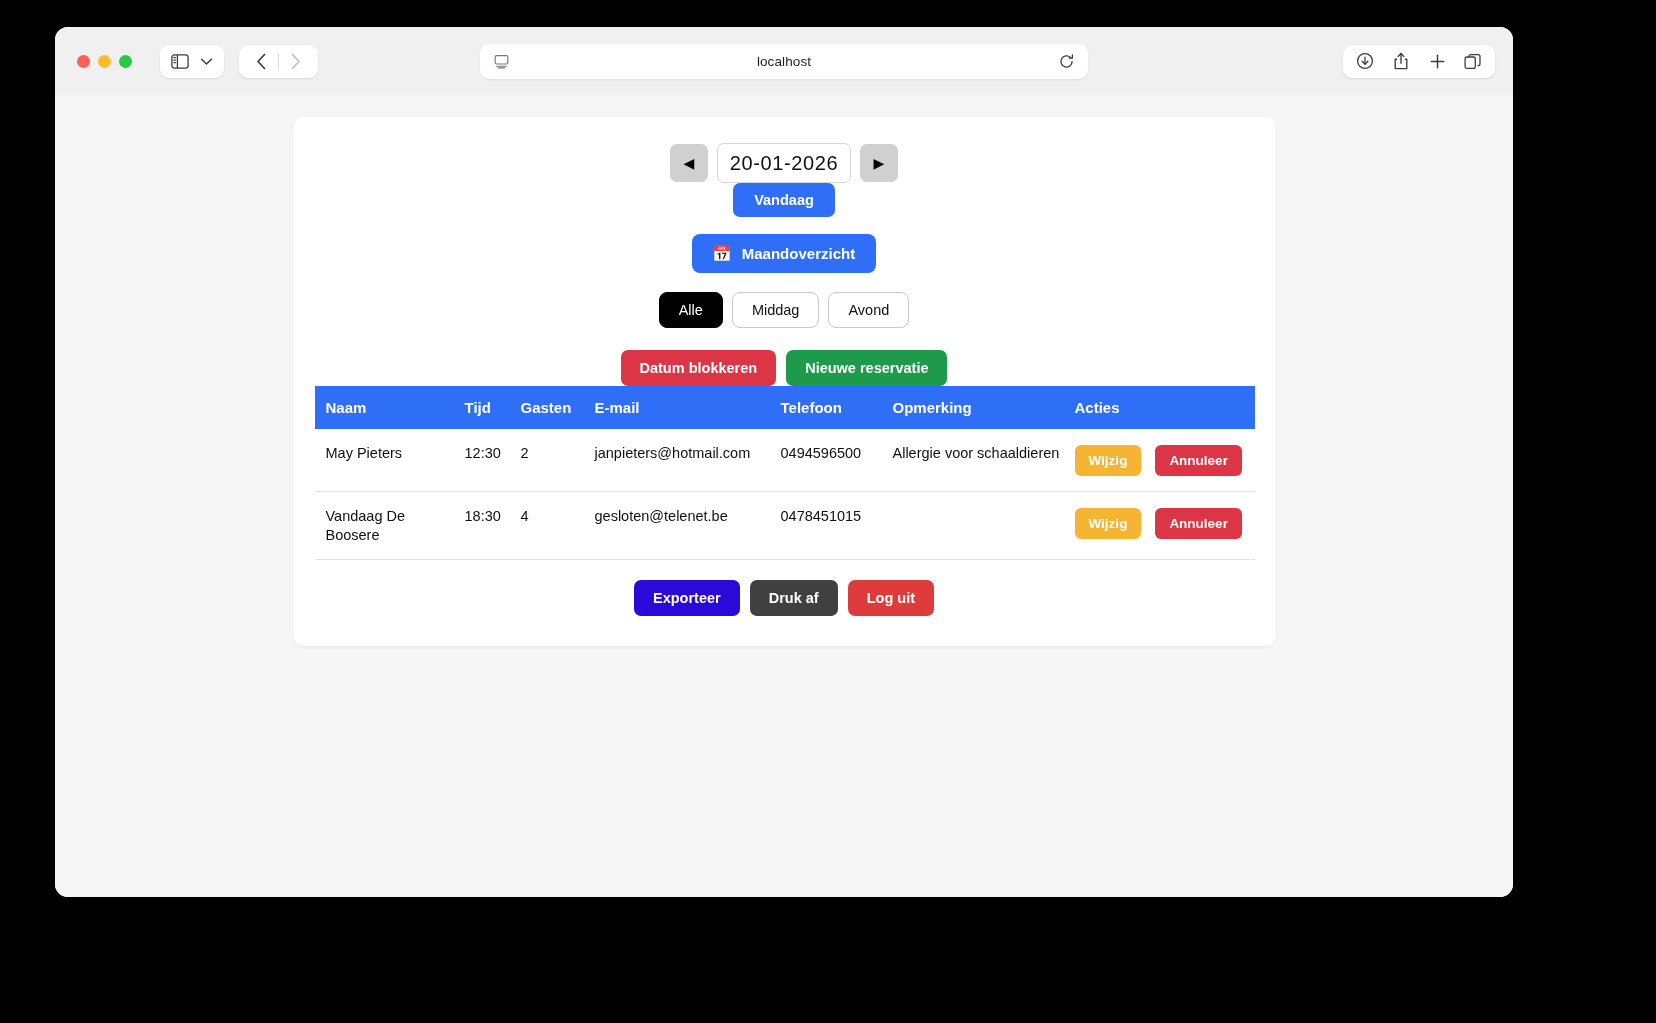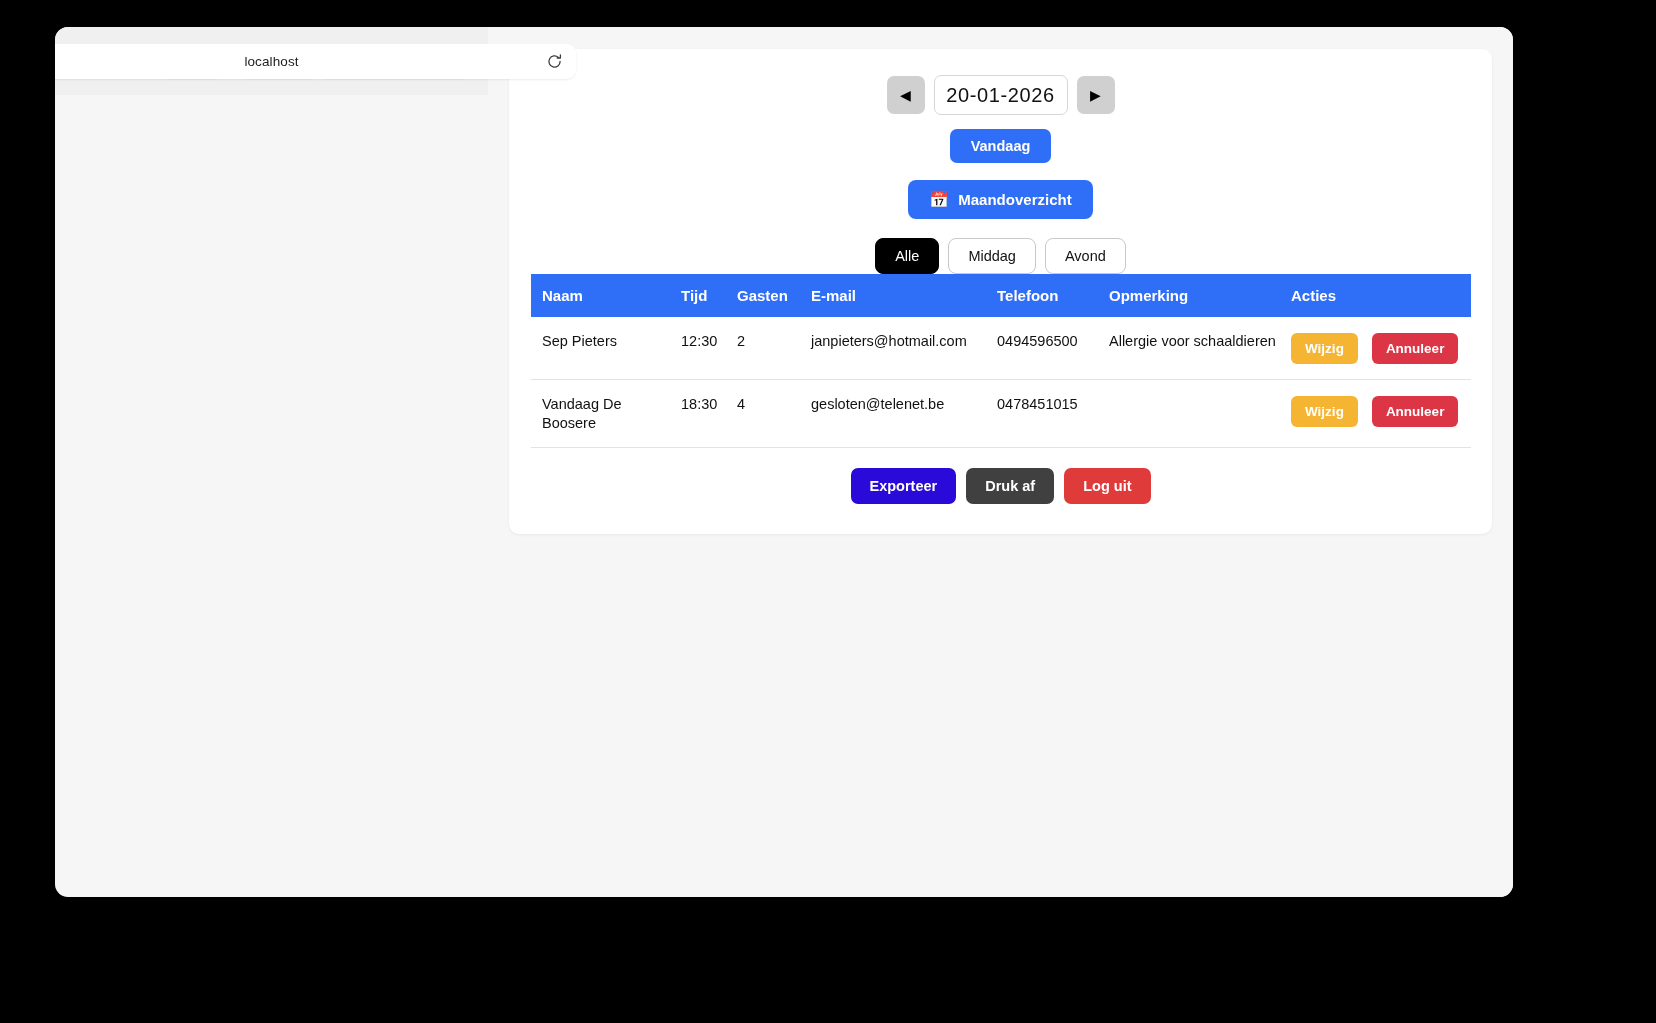--- a/index.html
+++ b/index.html
@@ -27,21 +27,21 @@
     position: absolute;
     left: 55px;
     top: 27px;
     width: 1458px;
     height: 870px;
     background: #f6f6f6;
     border-radius: 13px;
     overflow: hidden;
     box-shadow: 0 18px 60px rgba(0,0,0,0.55);
     display: flex;
-    flex-direction: row;
+    flex-direction: column;
   }
 
   
   #browser-toolbar {
     height: 68px;
     flex: 0 0 68px;
     background: #f0f0f0;
     display: flex;
     align-items: center;
     padding: 0 18px;
@@ -168,21 +168,20 @@
     color: #111111;
     text-align: center;
     line-height: 38px;
     letter-spacing: 0.6px;
     font-family: "Liberation Sans", sans-serif;
   }
 
   .center-row { display: flex; justify-content: center; }
 
   #today-button {
-    margin-top: 14px;
     background: #2f6ef6;
     color: #ffffff;
     border: none;
     border-radius: 7px;
     padding: 9px 21px;
     font-size: 14.5px;
     font-weight: 700;
     cursor: pointer;
     font-family: "Liberation Sans", sans-serif;
   }
@@ -437,20 +436,24 @@
             <span>Maandoverzicht</span>
           </button>
         </div>
 
         <div id="segment-filters">
           <button class="segment-btn active">Alle</button>
           <button class="segment-btn">Middag</button>
           <button class="segment-btn">Avond</button>
         </div>
 
+        <div id="primary-actions">
+          <button class="action-btn" id="block-date-button">Datum blokkeren</button>
+          <button class="action-btn" id="new-reservation-button">Nieuwe reservatie</button>
+        </div>
 
 
         <table id="reservations-table">
           <colgroup>
             <col class="col-naam">
               <col class="col-tijd">
               <col class="col-gasten">
             <col class="col-email">
               <col class="col-telefoon">
               <col class="col-opmerking">
@@ -463,21 +466,21 @@
               <th>Gasten</th>
               <th>E-mail</th>
               <th>Telefoon</th>
               <th>Opmerking</th>
               <th>Acties</th>
             </tr>
           </thead>
           <tbody>
 
             <tr>
-              <td>Sep Pieters</td>
+              <td>May Pieters</td>
               <td>12:30</td>
               <td>2</td>
               <td>janpieters@hotmail.com</td>
               <td>0494596500</td>
               <td>Allergie voor schaaldieren</td>
               <td>
                 <div class="row-actions">
                   <button class="row-btn btn-edit">Wijzig</button>
                   <button class="row-btn btn-cancel">Annuleer</button>
                 </div>

